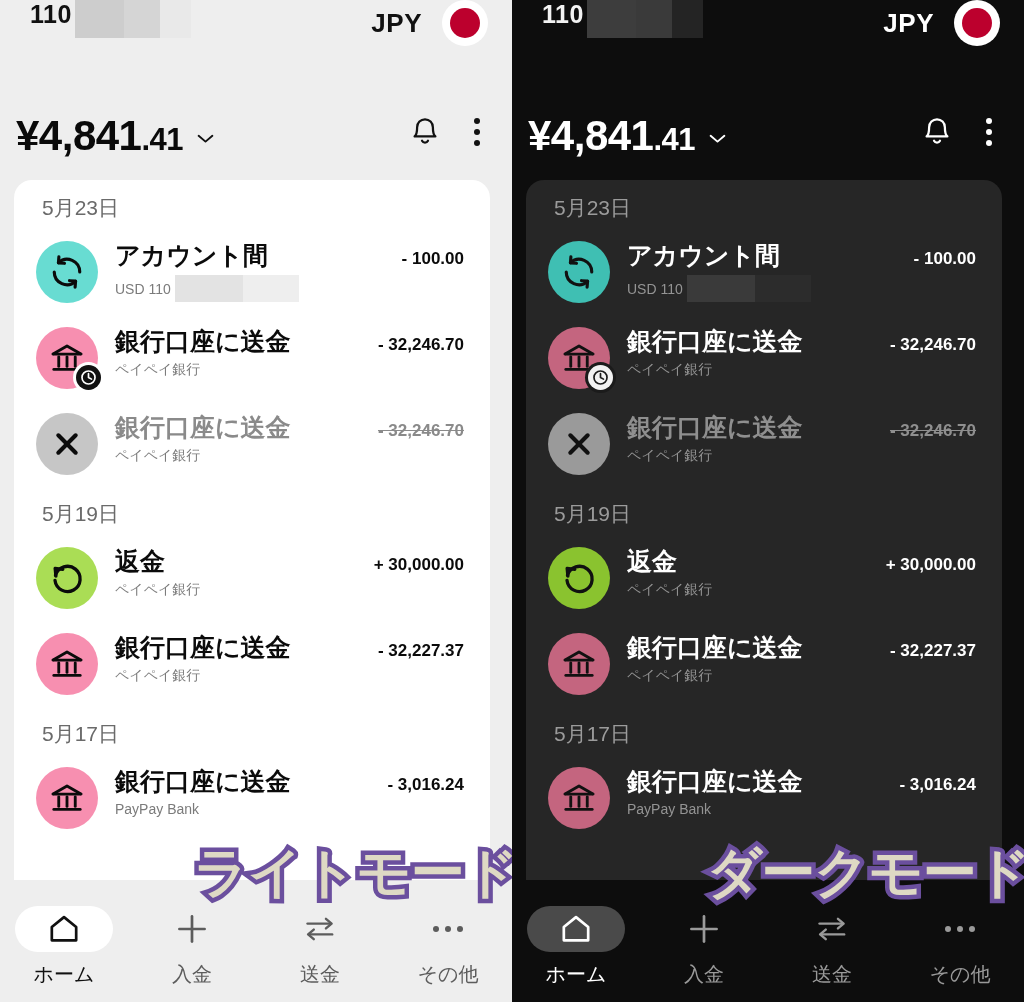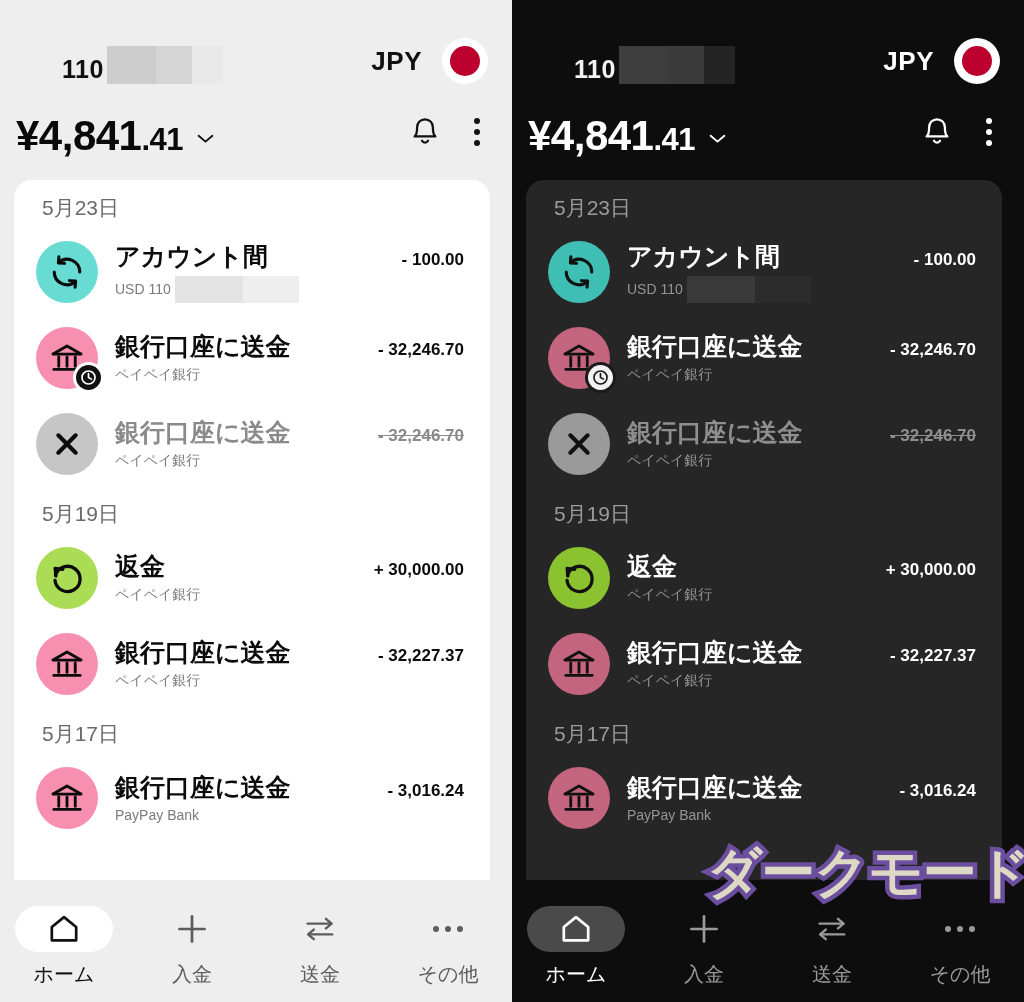--- a/index.html
+++ b/index.html
@@ -25,24 +25,23 @@
     overflow: hidden;
     box-sizing: border-box;
   }
   .phone.light { background: #eeeeee; }
   .phone.dark  { background: #0d0d0d; }
 
   
   .topbar {
     height: 84px;
     display: flex;
-    align-items: flex-end;
+    align-items: flex-start;
     padding: 0 24px 0 30px;
     box-sizing: border-box;
-    margin-left: 32px;
   }
   .carrier {
     font-size: 25px;
     font-weight: bold;
     letter-spacing: .5px;
   }
   .light .carrier { color: #111; }
   .dark  .carrier { color: #f2f2f2; }
 
   .redaction {
@@ -140,21 +139,21 @@
 
   .datehdr {
     font-size: 21px;
     padding: 14px 0 6px 28px;
   }
   .light .datehdr { color: #6a6a6a; }
   .dark  .datehdr { color: #9b9b9b; }
 
   .tx {
     display: flex;
-    align-items: center;
+    align-items: flex-start;
     padding: 11px 26px 11px 22px;
     box-sizing: border-box;
   }
   .tx .avatar {
     width: 62px;
     height: 62px;
     min-width: 62px;
     border-radius: 50%;
     position: relative;
     display: flex;
@@ -439,20 +438,21 @@
             <div class="line1">
               <span class="title">銀行口座に送金</span>
               <span class="amount">- 3,016.24</span>
             </div>
             <div class="sub">
               <span>PayPay Bank</span>
             </div>
           </div>
         </div>
       </div>
+      <div class="watermark">ライトモード</div>
       <div class="nav">
         <div class="navitem active">
           <div class="pill">
             <svg width="34" height="34" viewBox="0 0 24 24" fill="none" stroke="#111111" stroke-width="1.9" stroke-linecap="round" stroke-linejoin="round">
               <path d="M3.4 10.6 12 3.6l8.6 7v9.4H3.4z"></path>
             </svg>
           </div>
           <span class="navlabel">ホーム</span>
         </div>
         <div class="navitem">

